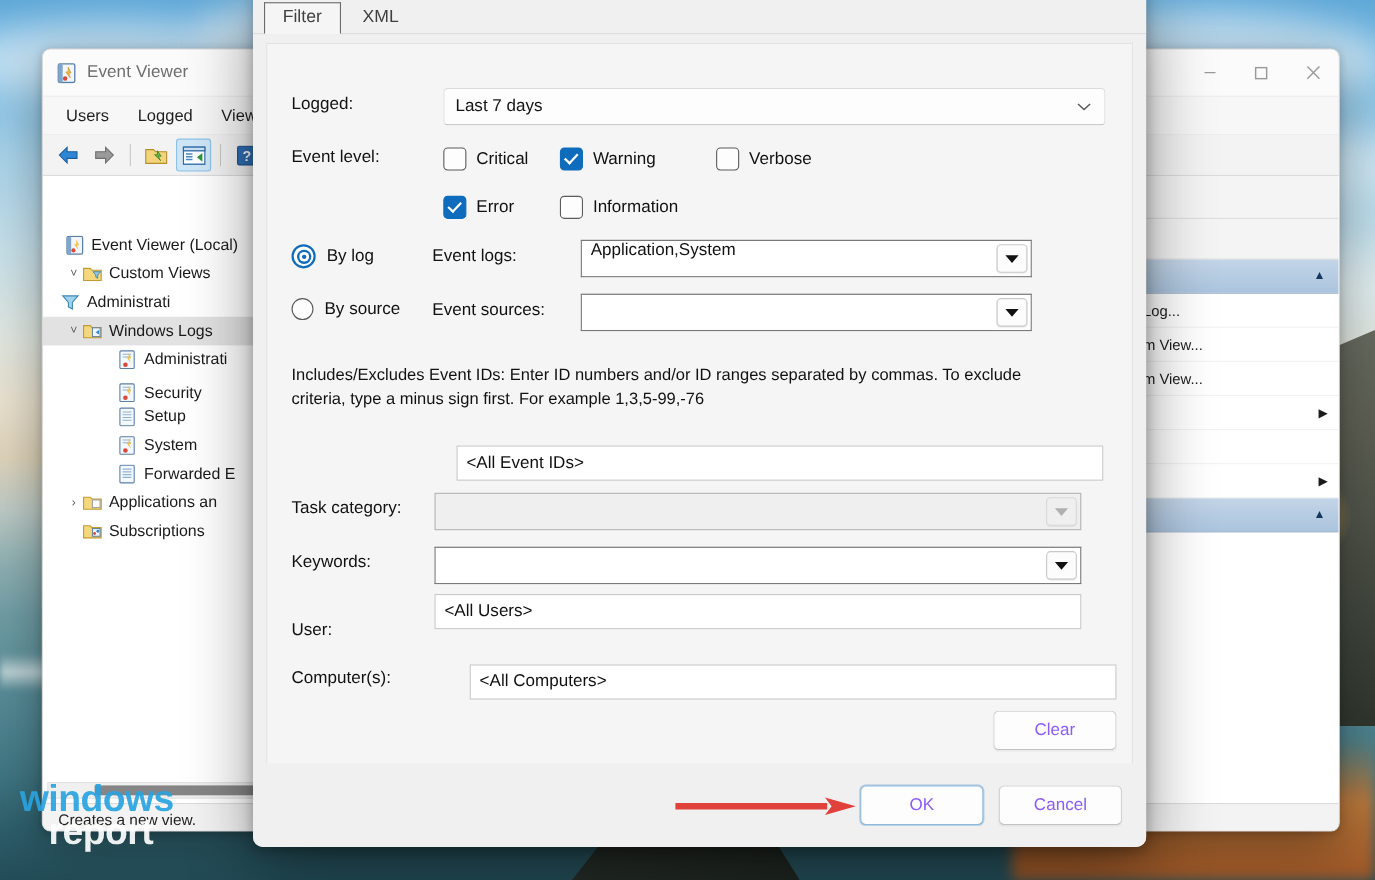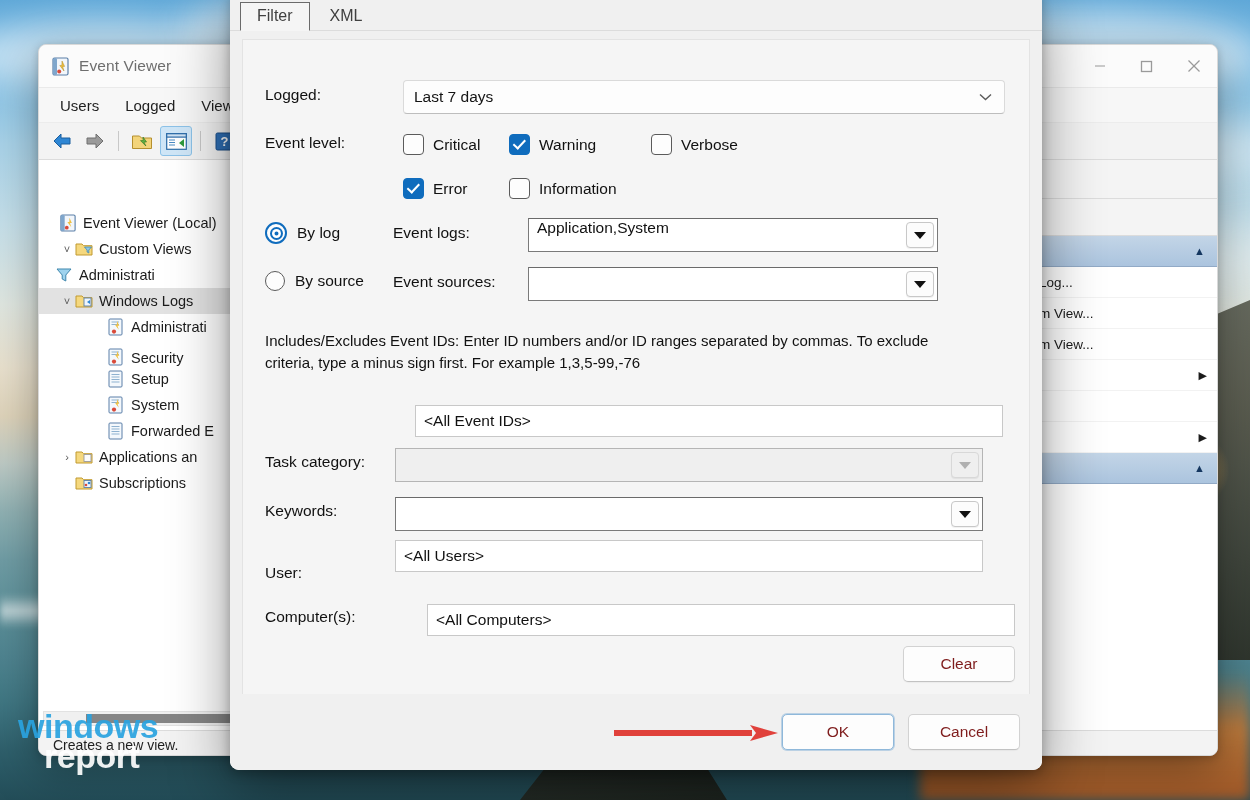--- a/index.html
+++ b/index.html
@@ -410,21 +410,21 @@
     font-size: 15px; color: #111111;
     line-height: 1.45;
   }
 
   .btn {
     min-width: 110px; height: 34px;
     background: #fdfdfd;
     border: 1px solid #d2d2d2;
     border-bottom-color: #c2c2c2;
     border-radius: 5px;
-    font-size: 15.5px; color: #7f1d1d;
+    font-size: 15.5px; color: #8b5cf6;
     display: flex; align-items: center; justify-content: center;
     box-shadow: 0 1px 1px rgba(0,0,0,0.04);
   }
   .btn.focus {
     border: 1.6px solid #8fb8da;
     box-shadow: 0 0 0 1px rgba(143,184,218,0.55);
   }
   .btn-clear {
     position: absolute;
     right: 14px; bottom: 18px;

